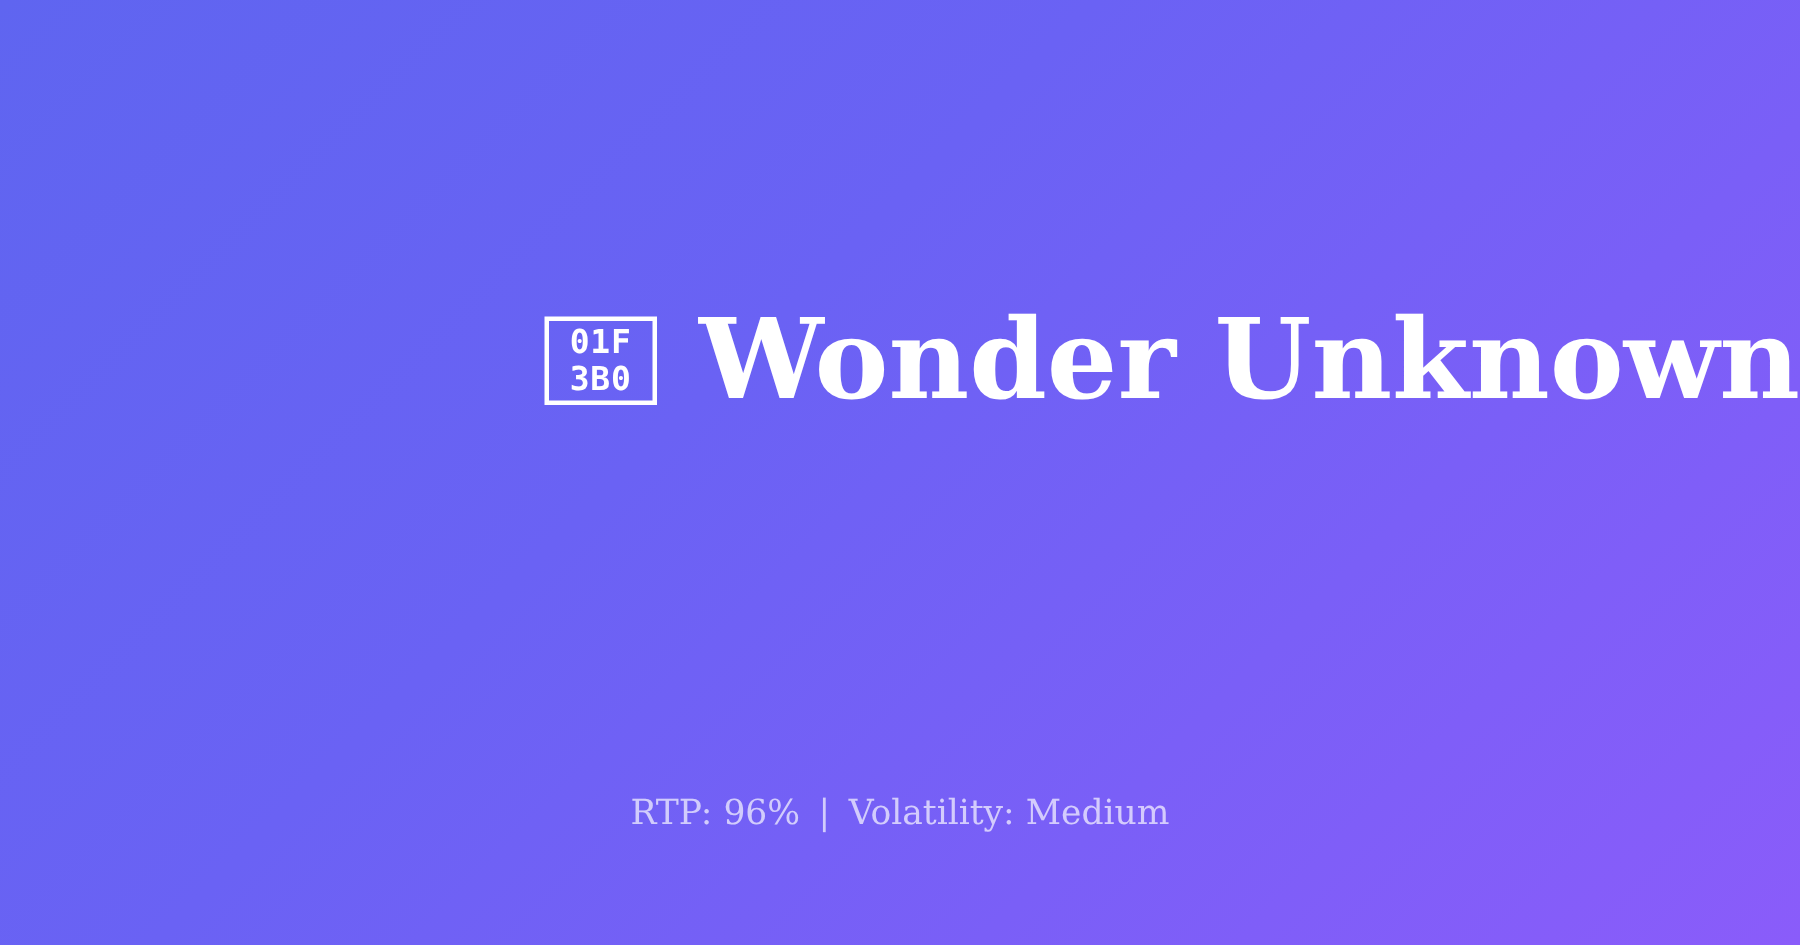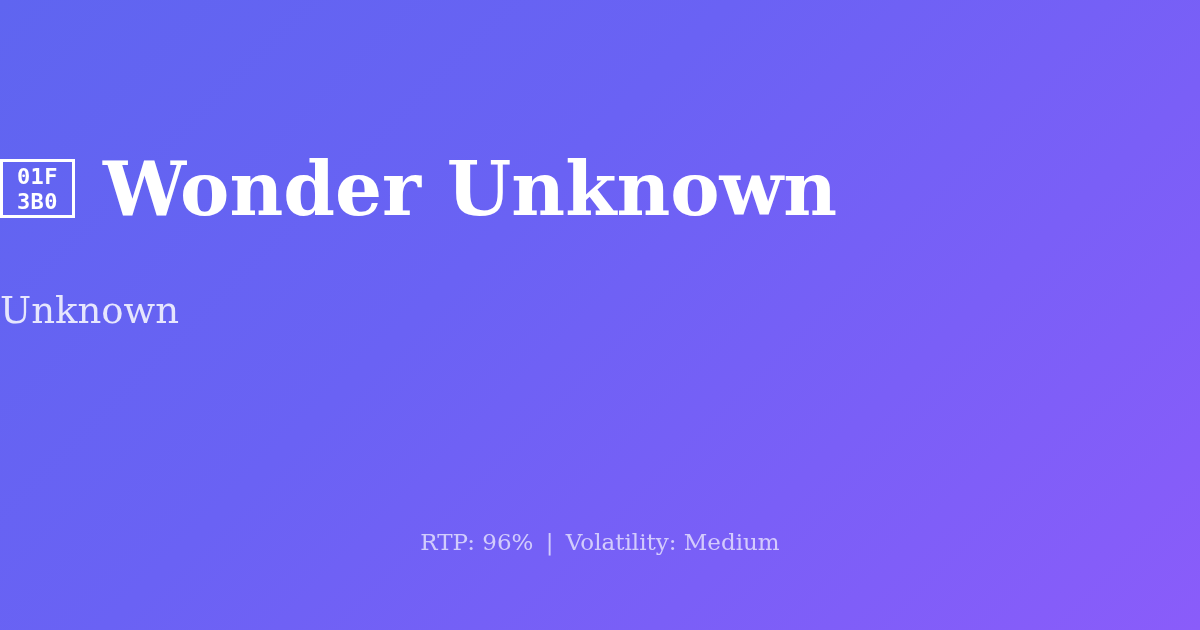--- a/index.html
+++ b/index.html
@@ -28,21 +28,21 @@
   }
 
   .hero-block {
     position: absolute;
     left: 0;
     right: 0;
     top: 0;
     height: 480px;
     display: flex;
     flex-direction: column;
-    align-items: flex-start;
+    align-items: flex-end;
     justify-content: center;
   }
 
   .title-row {
     display: flex;
     align-items: center;
     justify-content: center;
     gap: 28px;
     white-space: nowrap;
   }
@@ -118,21 +118,20 @@
 
       <span class="tofu-glyph">
         <span>01F</span>
         <span>3B0</span>
       </span>
 
       <h1 class="game-title">Wonder Unknown</h1>
 
     </div>
 
-    <div class="game-subtitle">Unknown</div>
 
   </div>
 
   <div class="meta-footer">
     <span>RTP:</span>
     <span>96%</span>
     <span class="sep">|</span>
     <span>Volatility:</span>
     <span>Medium</span>
   </div>

